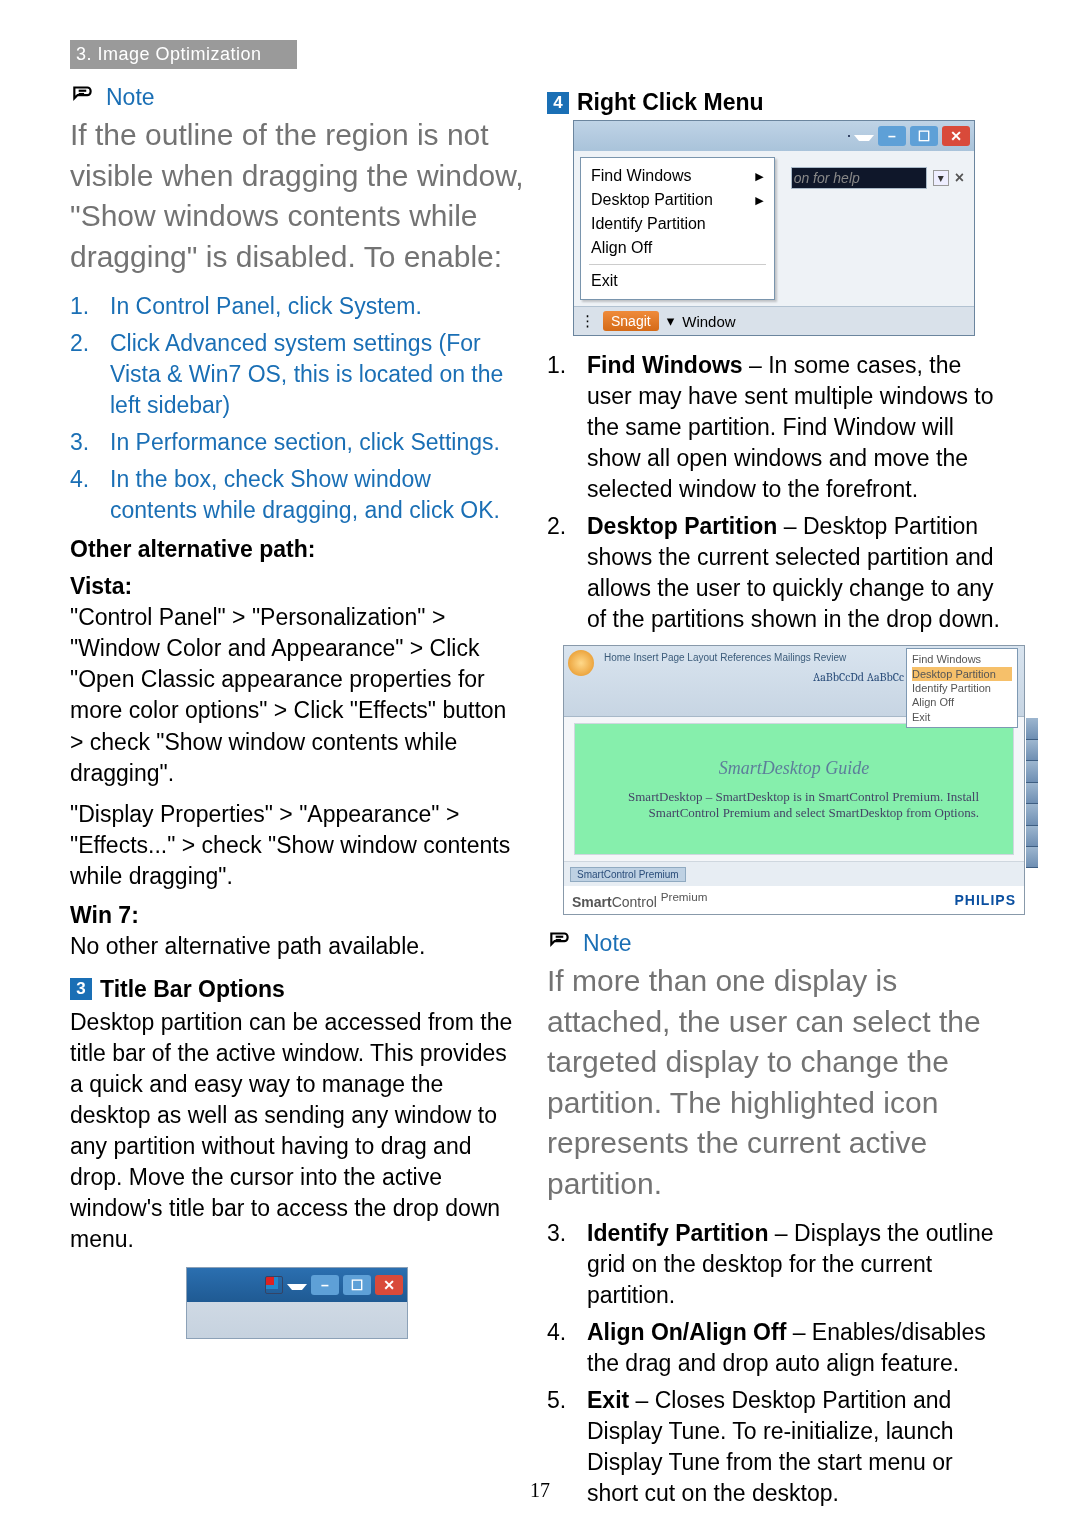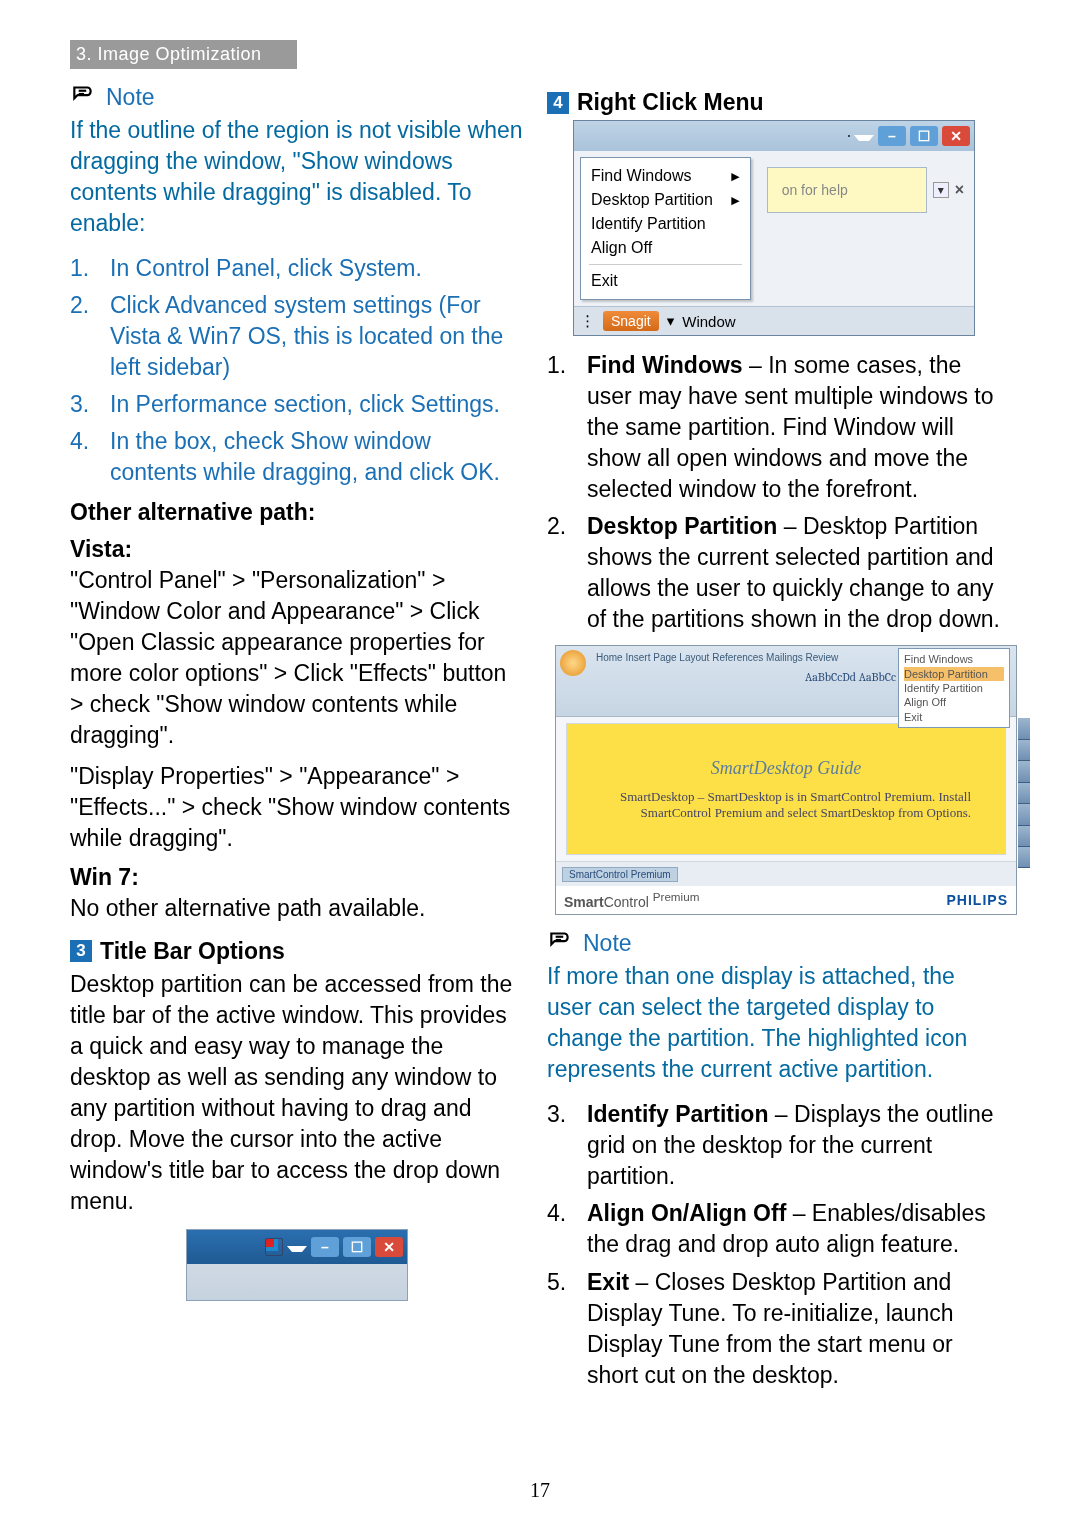--- a/index.html
+++ b/index.html
@@ -39,22 +39,22 @@
     display: flex;
     align-items: center;
     color: #1a6fb5;
     font-size: 23px;
     margin: 6px 0 2px 0;
   }
   .note-line .icon {
     margin-right: 10px;
   }
   .note-body {
-    color: #0369a1;
-    font-size: 23px;
+    color: #737373;
+    font-size: 30px;
     line-height: 1.35;
     margin: 2px 0 14px 0;
   }
   ol.steps {
     list-style: none;
     padding: 0;
     margin: 12px 0 10px 0;
     counter-reset: step;
   }
   ol.steps > li {
@@ -159,38 +159,38 @@
   }
   .menu-fig .body{display:flex;}
   .menu-fig .left{
     width:200px;background:#fff;border:1px solid #7a95ad;margin:6px;padding:6px 8px;
     font-family:Tahoma,sans-serif;font-size:16px;color:#000; box-shadow: 2px 2px 2px rgba(0,0,0,0.2);
   }
   .menu-fig .left .mi{padding:3px 2px;display:flex;justify-content:space-between;align-items:center;white-space:nowrap;}
   .menu-fig .left hr{border:none;border-top:1px solid #ccc;margin:4px 0;}
   .menu-fig .right{flex:1;padding:16px 10px;color:#7e7e7e;}
   .menu-fig .right .help{display:flex;align-items:center;gap:6px;}
-  .menu-fig .right .help input{width:130px;font-size:14px;padding:14px;border:1px solid #a9b9c8;background:#fef9c3;color:#888;}
+  .menu-fig .right .help input{width:130px;font-size:14px;padding:2px;border:1px solid #a9b9c8;background:#0f172a;color:#888;font-style:italic;}
   .menu-fig .bot{height:28px;background:#d9e1ea;border-top:1px solid #b2c2d1;display:flex;align-items:center;gap:8px;padding:0 6px;font-size:15px;}
   .snag{background:linear-gradient(#ef8b3a,#d46a17);color:#fff;padding:2px 8px;border-radius:3px;font-size:14px;}
   
   .part-fig {
     width:460px;border:1px solid #89a;font-size:11px;color:#555;
-    background:#f4f6f9;margin:6px 0 12px 8px;
+    background:#f4f6f9;margin:6px 0 12px 16px;
   }
   .part-fig .ribbon{height:70px;background:linear-gradient(#d9e4ef,#c7d5e3);border-bottom:1px solid #a7b8c8;position:relative;}
   .part-fig .ribbon .orb{position:absolute;left:4px;top:4px;width:26px;height:26px;border-radius:50%;background:radial-gradient(#ffd98a,#e48f1f);}
   .part-fig .ribbon .tabs{position:absolute;left:40px;top:6px;font-size:10px;color:#3b5b7a;}
   .part-fig .ribbon .styles{position:absolute;right:120px;top:24px;font-size:12px;color:#2a4d7a;font-family:Cambria,serif;}
   .part-fig .ribbon .cm{
     position:absolute;right:6px;top:2px;width:100px;background:#fff;border:1px solid #7e99b3;
     font-size:11px;padding:3px 5px;line-height:1.3;
   }
   .part-fig .ribbon .cm .hl{background:#f6c06a;}
-  .part-fig .doc{height:130px;background:#fde047;border:1px solid #cfd7df;margin:6px 10px;
+  .part-fig .doc{height:130px;background:#86efac;border:1px solid #cfd7df;margin:6px 10px;
     display:flex;flex-direction:column;align-items:center;justify-content:center;font-family:Georgia,serif;color:#5d7e9a;font-style:italic;}
   .part-fig .doc .tt{font-size:18px;margin-bottom:10px;}
   .part-fig .doc .sub{font-size:13px;font-style:normal;color:#446;max-width:370px;text-align:right;}
   .part-fig .bot2{height:24px;background:#e7edf3;border-top:1px solid #cfd7df;display:flex;align-items:center;padding:0 6px;gap:6px;}
   .part-fig .bot2 .chip{background:#bed1e3;border:1px solid #90aac1;padding:1px 6px;font-size:10px;color:#2a4d7a;}
   .part-fig .logo{display:flex;justify-content:space-between;align-items:center;padding:4px 8px;background:#fff;}
   .part-fig .logo .sc{font-size:14px;}
   .part-fig .logo .sc b{font-weight:700;}
   .part-fig .logo .ph{color:#0a4fa0;font-weight:800;letter-spacing:1px;font-size:14px;}
   .part-fig .side{position:absolute;right:-14px;top:72px;height:150px;width:12px;background:#5f7fa3;display:flex;flex-direction:column;}

